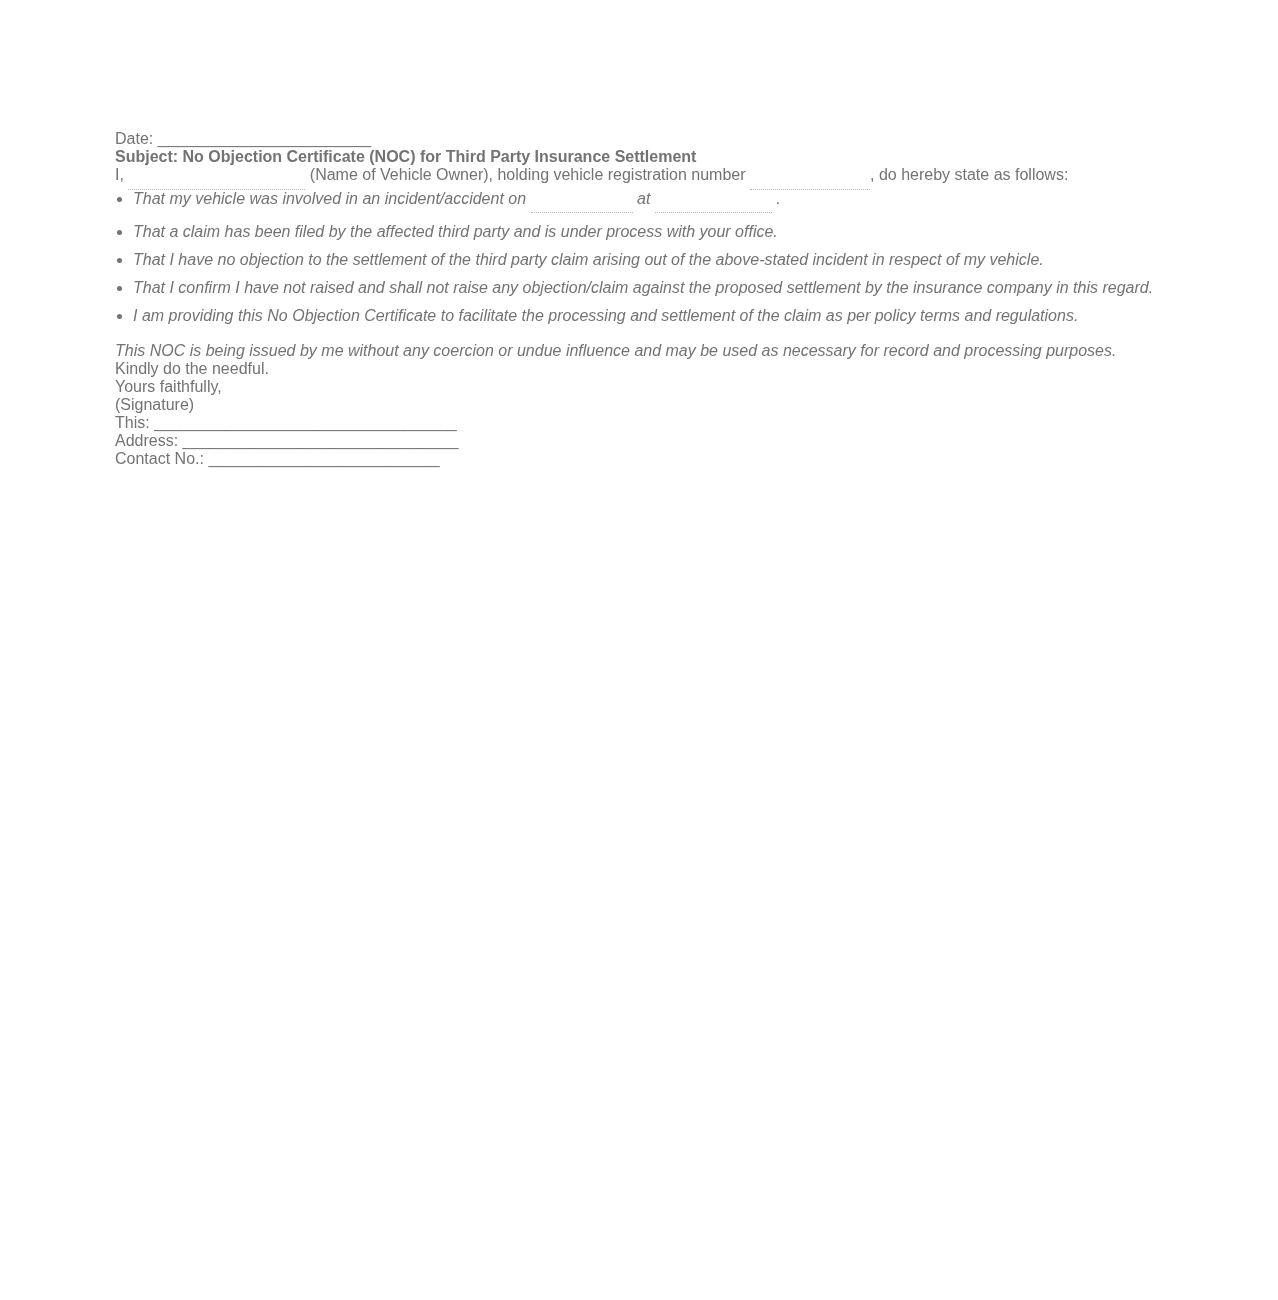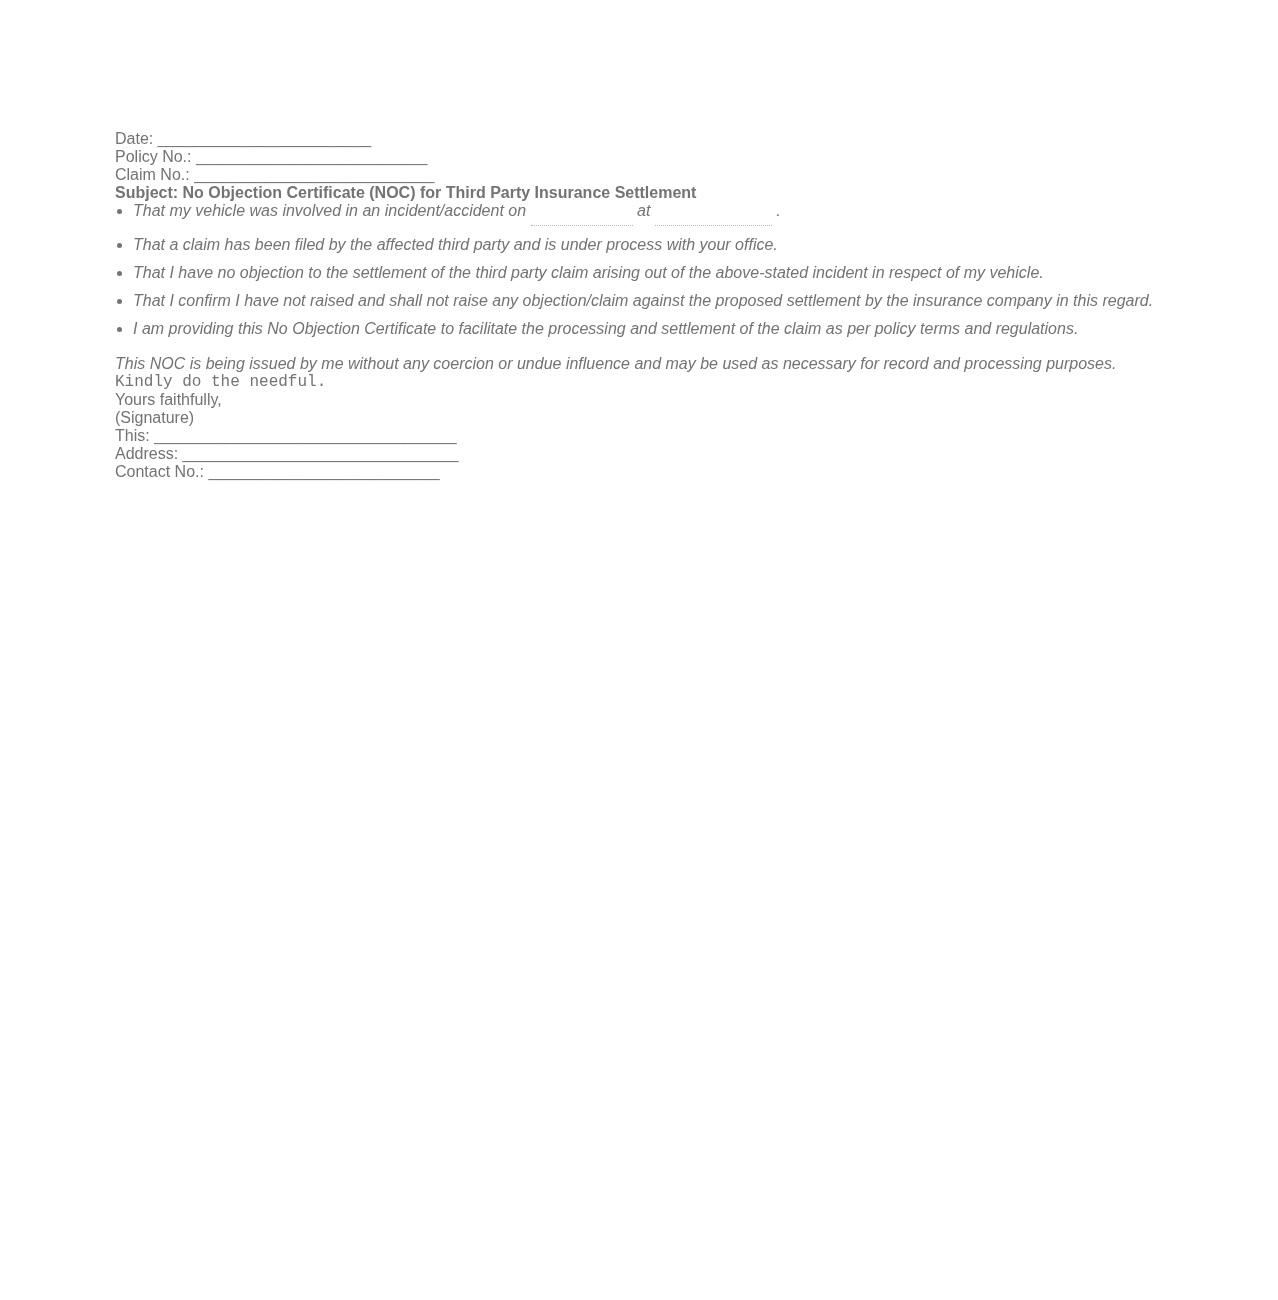--- a/index.html
+++ b/index.html
@@ -20,21 +20,21 @@
     margin-top: 40px;
   }
   .doc p { margin: 0; }
   .p-date      { margin-bottom: 6px; }
   .p-recipient { margin-bottom: 6px; }
   .p-refs      { margin-bottom: 26px; }
   .p-subject   { margin-bottom: 35px; font-weight: bold; }
   .p-salutation{ margin-bottom: 36px; }
   .p-intro     { margin-bottom: 28px; }
   .p-noc       { margin-bottom: 36px; font-style: italic; }
-  .p-kindly    { margin-bottom: 64px; font-family: Liberation Mono, monospace; }
+  .p-kindly    { margin-bottom: 64px; }
   .p-yours     { margin-bottom: 17px; }
   .p-signature { margin-bottom: 0; }
 
   ul.statements {
     margin: 0 0 17px 0;
     padding-left: 18px;
     list-style-type: disc;
     font-style: italic;
   }
   ul.statements li {
@@ -69,30 +69,30 @@
 <body>
 
 <div class="doc">
 
   <p class="p-date">
     <span>Date:</span>
     <span class="blank-line">________________________</span>
   </p>
 
 
-  <p class="p-refs">
-    <span>Policy No.:</span>
-    <span class="blank-line">__________________________</span><br>
-    <span>Claim No.:</span>
-    <span class="blank-line">___________________________</span>
-  </p>
 
   <p class="p-subject">Subject: No Objection Certificate (NOC) for Third Party Insurance Settlement</p>
 
 
+  <p class="p-intro">
+    <span>I,</span>
+    <input type="text" class="blank-field w-owner" style="">
+    <span>(Name of Vehicle Owner), holding vehicle registration number</span>
+    <input type="text" class="blank-field w-reg" style=""><span>, do hereby state as follows:</span>
+  </p>
 
   <ul class="statements">
     <li>
       <span>That my vehicle was involved in an incident/accident on</span>
       <input type="text" class="blank-field w-date" style="">
       <span>at</span>
       <input type="text" class="blank-field w-place" style="">
       <span>.</span>
     </li>
     <li>That a claim has been filed by the affected third party and is under process with your office.</li>

